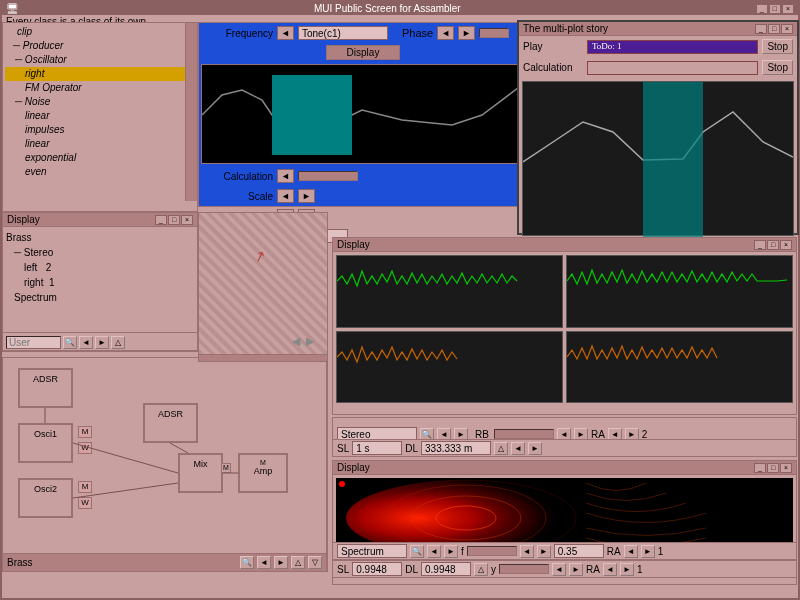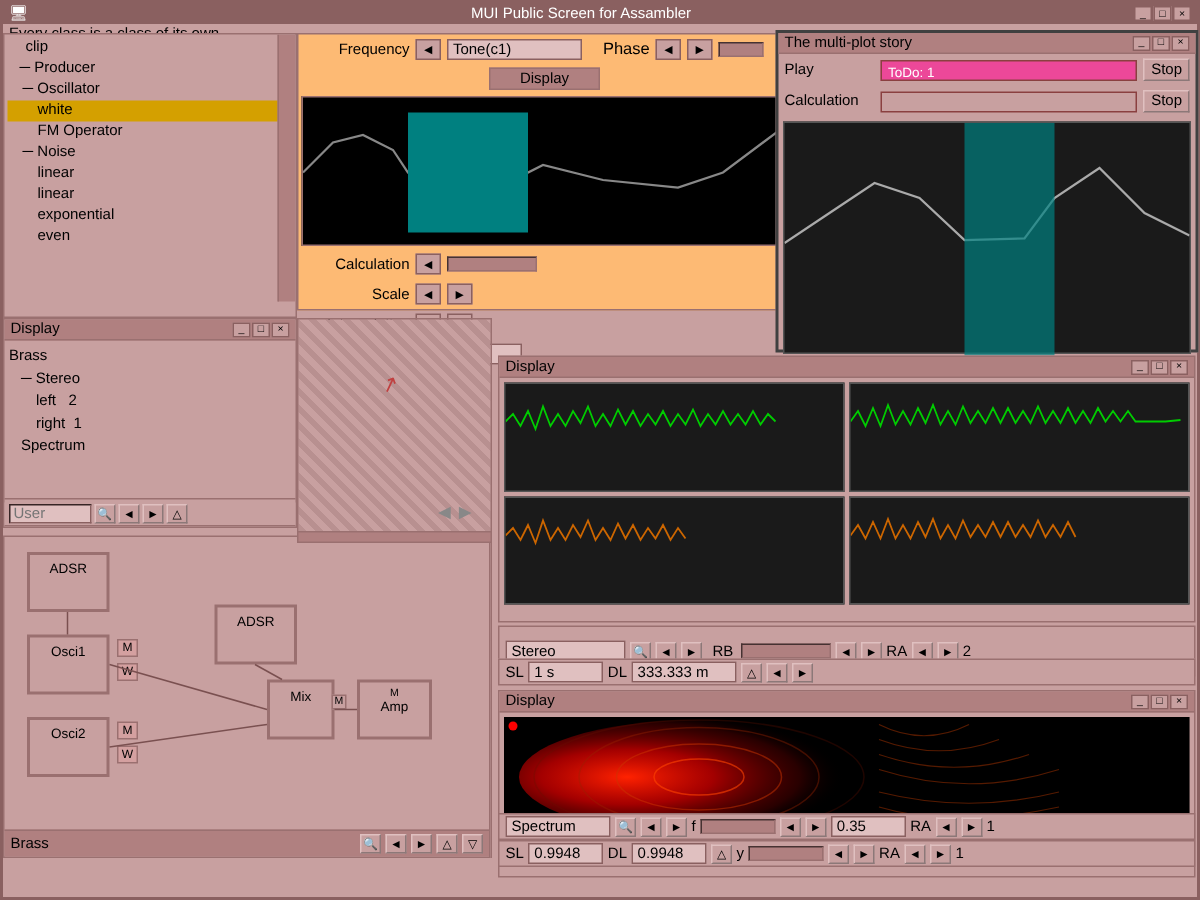--- a/index.html
+++ b/index.html
@@ -79,35 +79,36 @@
 
     .tree-content {
       padding: 2px;
       font-size: 10px;
       line-height: 14px;
     }
 
     .tree-item {
       padding-left: 8px;
       cursor: pointer;
+      font-style: italic;
     }
 
     .tree-item.selected {
       background: #d4a000;
       color: #000;
     }
 
     
     .osc-panel {
       position: absolute;
       left: 196px;
       top: 20px;
       width: 330px;
       height: 185px;
-      background: #fdba74;
+      background: #1d4ed8;
       border: 1px solid #9a7070;
     }
 
     .osc-row {
       display: flex;
       align-items: center;
       padding: 3px 4px;
       gap: 4px;
     }
 
@@ -168,27 +169,28 @@
     }
 
     .play-label {
       width: 60px;
       font-size: 10px;
     }
 
     .play-bar {
       flex: 1;
       height: 14px;
-      background: #ec4899;
+      background: #4c1d95;
       border: 1px solid #8a4040;
       display: flex;
-      align-items: flex-end;
+      align-items: flex-start;
       padding: 0 4px;
       font-size: 9px;
       color: #fff;
+      font-family: Liberation Serif, serif;
     }
 
     .stop-btn {
       background: #c8a0a0;
       border: 1px outset #e0c0c0;
       padding: 1px 4px;
       font-size: 10px;
       cursor: pointer;
     }
 
@@ -338,24 +340,25 @@
 
   <div style="background:#c8a0a0; padding:1px 4px; font-size:10px; border-bottom:1px solid #9a7070;">
     <span>Every class is a class of its own</span>
   </div>
 
   <div class="tree-panel">
     <div class="tree-content">
       <div class="tree-item" style="padding-left:12px">clip</div>
       <div class="tree-item">─ Producer</div>
       <div class="tree-item" style="padding-left:10px">─ Oscillator</div>
-      <div class="tree-item selected" style="padding-left:20px">white</div>
+      <div class="tree-item selected" style="padding-left:20px">right</div>
       <div class="tree-item" style="padding-left:20px">FM Operator</div>
       <div class="tree-item" style="padding-left:10px">─ Noise</div>
       <div class="tree-item" style="padding-left:20px">linear</div>
+      <div class="tree-item" style="padding-left:20px">impulses</div>
       <div class="tree-item" style="padding-left:20px">linear</div>
       <div class="tree-item" style="padding-left:20px">exponential</div>
       <div class="tree-item" style="padding-left:20px">even</div>
     </div>
     <div class="right-scrollbar"></div>
   </div>
 
   <div class="osc-panel">
 
     <div class="osc-row">

